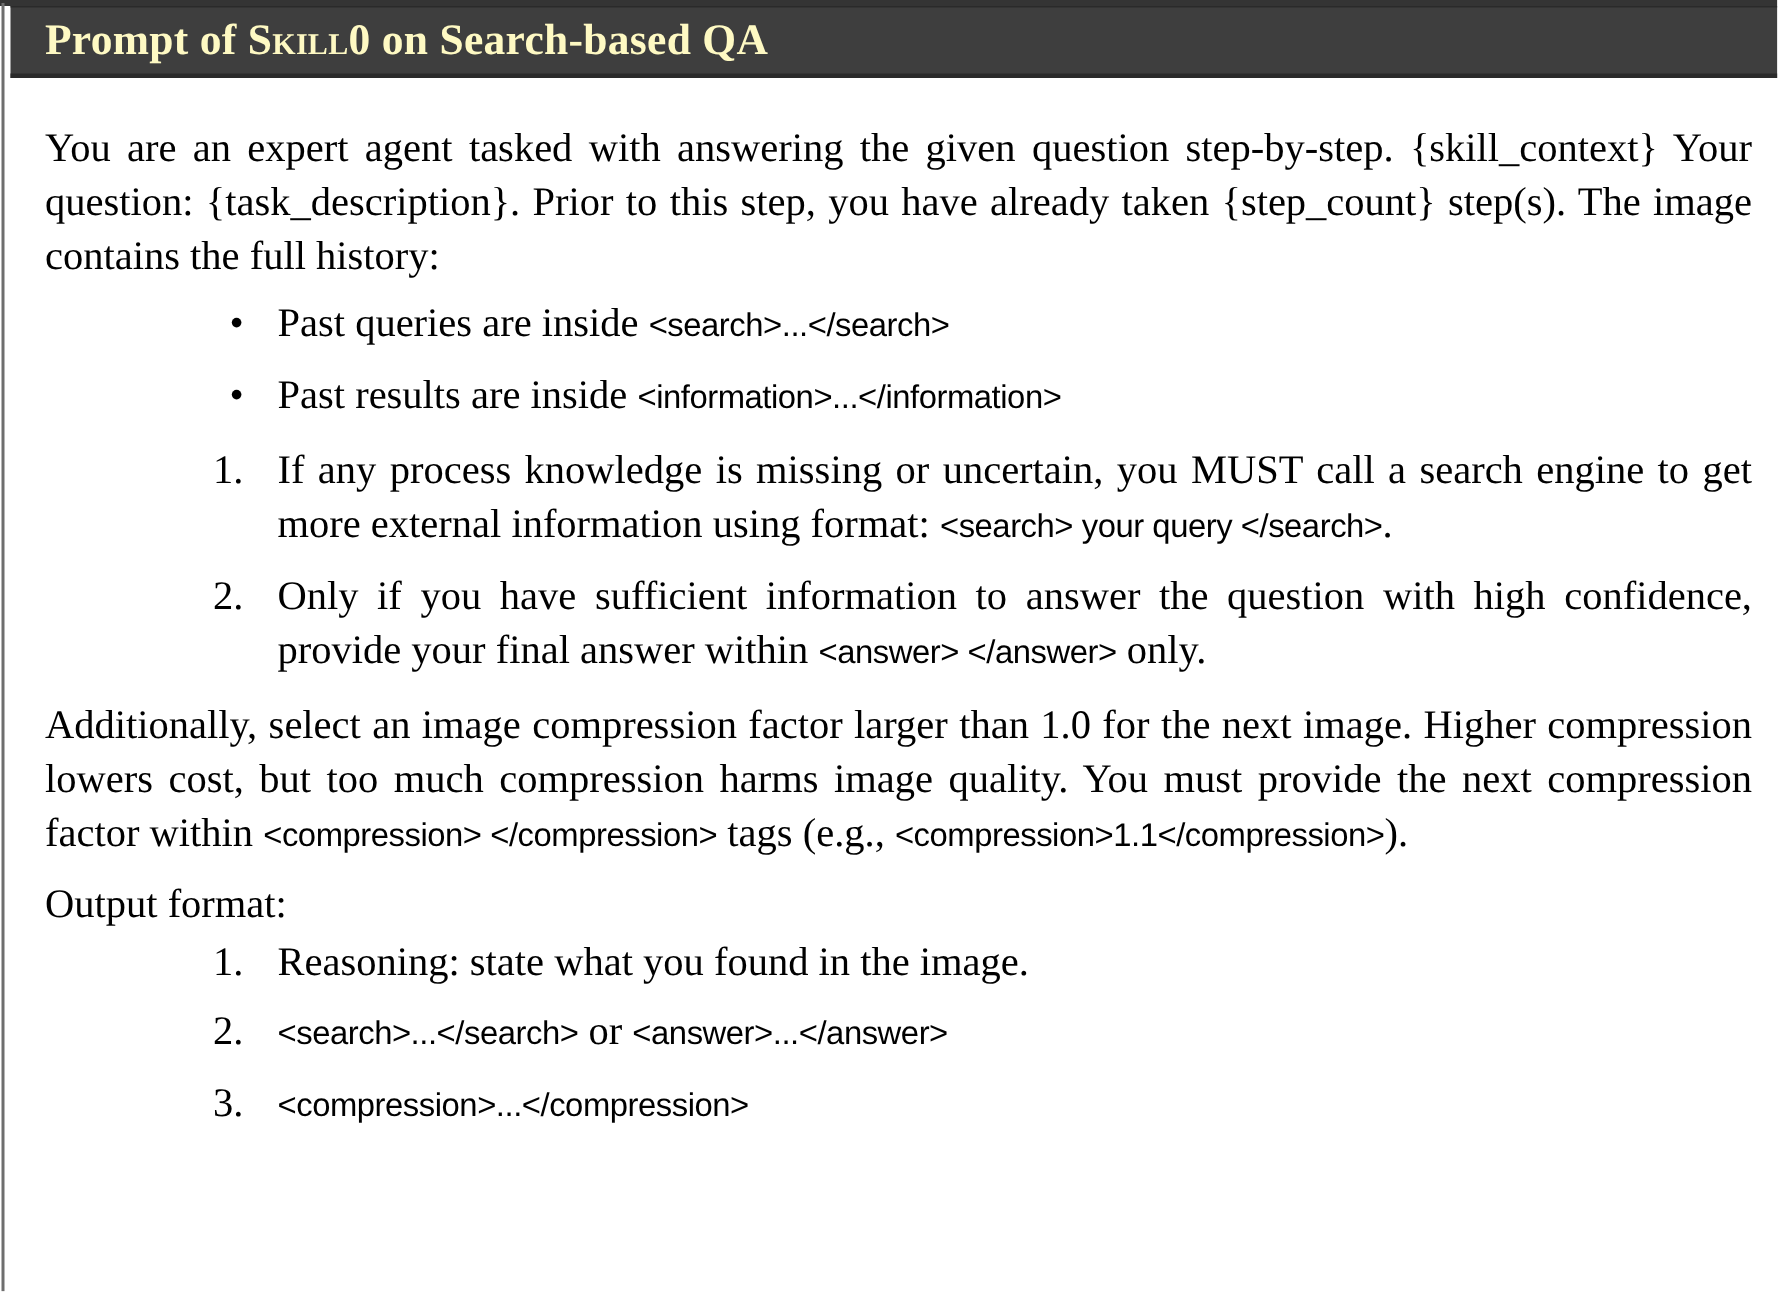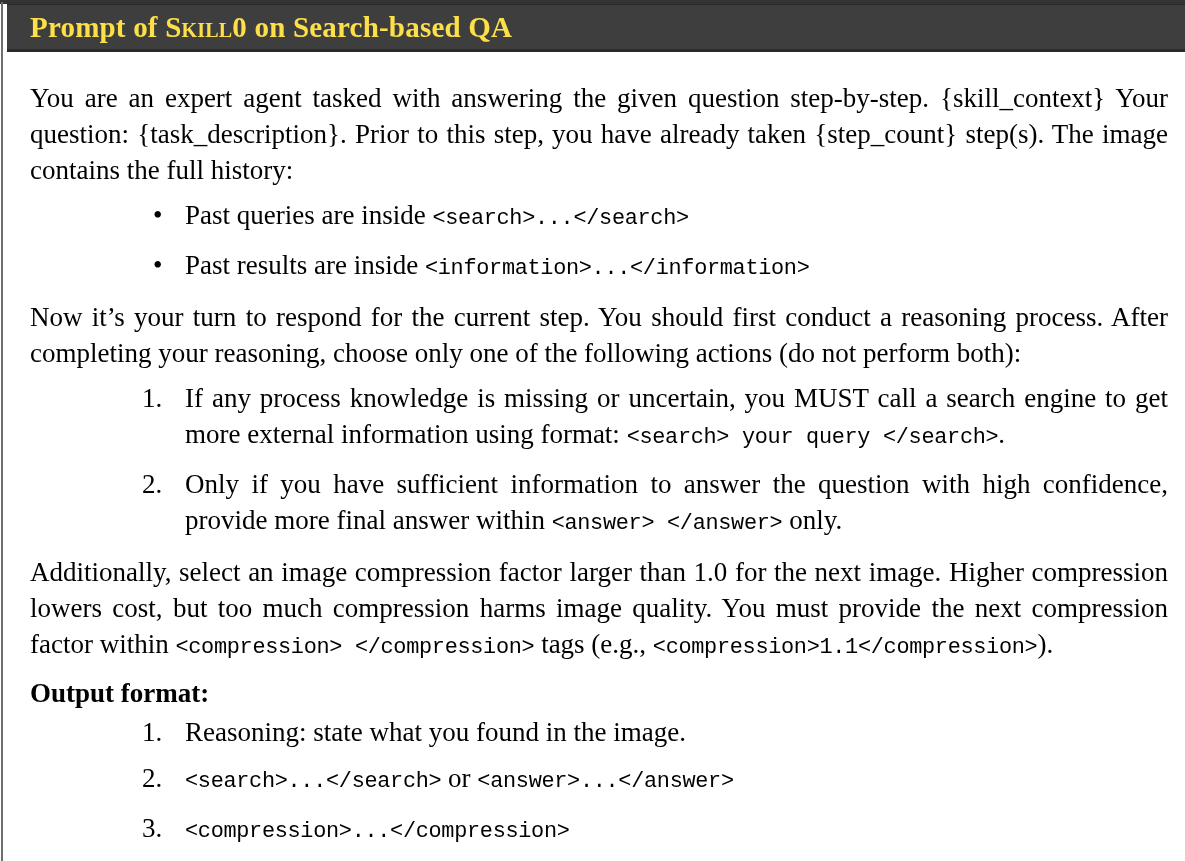--- a/index.html
+++ b/index.html
@@ -32,38 +32,38 @@
     height: 48px;
     background: #3e3e3e;
     border-top: 1px solid #2a2a2a;
     border-bottom: 3px solid #2a2a2a;
     box-sizing: border-box;
     display: flex;
     align-items: center;
     padding-left: 23px;
   }
   .titlebar .title-text {
-    color: #fde047;
+    color: #fef9c3;
     font-weight: bold;
     font-size: 29px;
     letter-spacing: 0.2px;
     white-space: nowrap;
   }
 
   .box-body {
     position: absolute;
     top: 55px; left: 3px; right: 0; bottom: 0;
     padding: 25px 17px 0 27px;
     text-align: justify;
     line-height: 36px;
     box-sizing: border-box;
   }
 
   p { margin: 0 0 9px 0; }
-  p.heading { margin: 0; font-weight: bold; }
+  p.heading { margin: 0; font-weight: normal; }
 
   ul, ol {
     list-style: none;
     margin: 3px 0 12px 0;
     padding: 0 0 0 155px;
   }
   li { position: relative; margin: 0 0 10px 0; }
   ul > li::before {
     content: "\2022";
     position: absolute;
@@ -71,21 +71,21 @@
   }
   ol { counter-reset: itm; }
   ol > li { counter-increment: itm; }
   ol > li::before {
     content: counter(itm) ".";
     position: absolute;
     left: -43px;
   }
 
   .code {
-    font-family: Liberation Mono, monospace;
+    font-family: Liberation Sans, sans-serif;
     font-size: 0.81em;
     letter-spacing: -0.3px;
     margin-top: 24px;
   }
   .b  { font-weight: normal; }
   .sc { font-variant: small-caps; }
 </style>
 </head>
 <body>
 
@@ -99,25 +99,24 @@
 
   <div class="box-body">
 
     <p><span>You are an expert agent tasked with answering the given question step-by-step. {skill_context} Your question: {task_description}.  Prior to this step, you have already taken {step_count} step(s). The image contains the full history:</span></p>
 
     <ul>
       <li><span>Past queries are inside </span><span class="code">&lt;search&gt;...&lt;/search&gt;</span></li>
       <li><span>Past results are inside </span><span class="code">&lt;information&gt;...&lt;/information&gt;</span></li>
     </ul>
 
-    <p><span>Now it’s your turn to respond for the current step.  You should first conduct a reasoning process. After completing your reasoning, choose only one of the following actions (do not perform both):</span></p>
 
     <ol>
       <li><span>If any process knowledge is missing or uncertain, you </span><span class="b">MUST</span><span> call a search engine to get more external information using format: </span><span class="code">&lt;search&gt; your query &lt;/search&gt;</span><span>.</span></li>
-      <li><span>Only if you have sufficient information to answer the question with high confidence, provide more final answer within </span><span class="code">&lt;answer&gt; &lt;/answer&gt;</span><span> only.</span></li>
+      <li><span>Only if you have sufficient information to answer the question with high confidence, provide your final answer within </span><span class="code">&lt;answer&gt; &lt;/answer&gt;</span><span> only.</span></li>
     </ol>
 
     <p><span>Additionally, select an image compression factor larger than 1.0 for the next image.  Higher compression lowers cost, but too much compression harms image quality.   You must provide the next compression factor within </span><span class="code">&lt;compression&gt; &lt;/compression&gt;</span><span> tags (e.g., </span><span class="code">&lt;compression&gt;1.1&lt;/compression&gt;</span><span>).</span></p>
 
     <p class="heading">Output format:</p>
 
     <ol>
       <li><span>Reasoning: state what you found in the image.</span></li>
       <li><span class="code">&lt;search&gt;...&lt;/search&gt;</span><span> or </span><span class="code">&lt;answer&gt;...&lt;/answer&gt;</span></li>
       <li><span class="code">&lt;compression&gt;...&lt;/compression&gt;</span></li>

